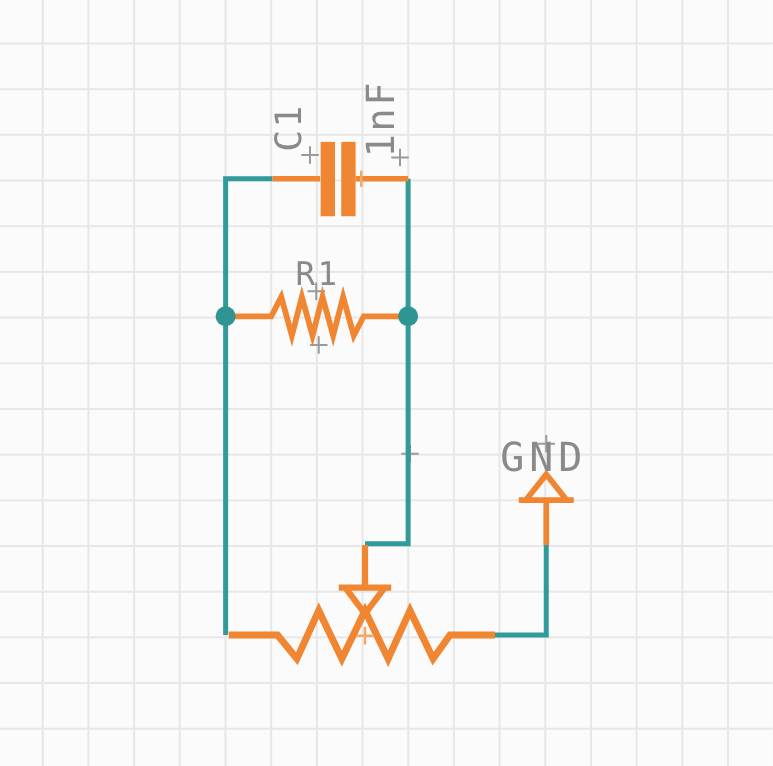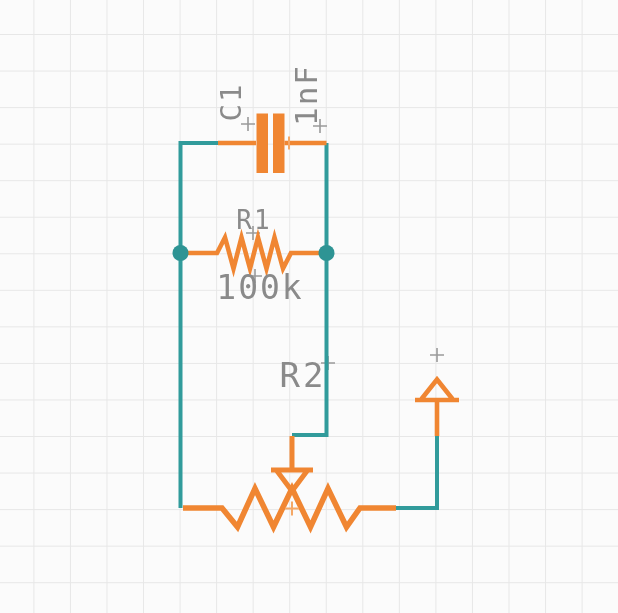--- a/index.html
+++ b/index.html
@@ -83,15 +83,14 @@
       <path class="comp" stroke-width="4.6" stroke-linejoin="miter" d="M415 400 H459 M421.5 399 L437 379.5 L452.5 399"></path>
     </g>
 
     <circle class="junction" cx="180.5" cy="253" r="8"></circle>
     <circle class="junction" cx="326.5" cy="253" r="8"></circle>
   </svg>
 
   <div class="lbl vert ref-c1">C1</div>
   <div class="lbl vert val-c1">1nF</div>
   <div class="lbl ref-r1">R1</div>
-  <div class="lbl val-r1">100k</div>
-  <div class="lbl ref-r2">R2</div>
+  <div class="lbl lbl-gnd">GND</div>
 </div>
 
 </body></html>

